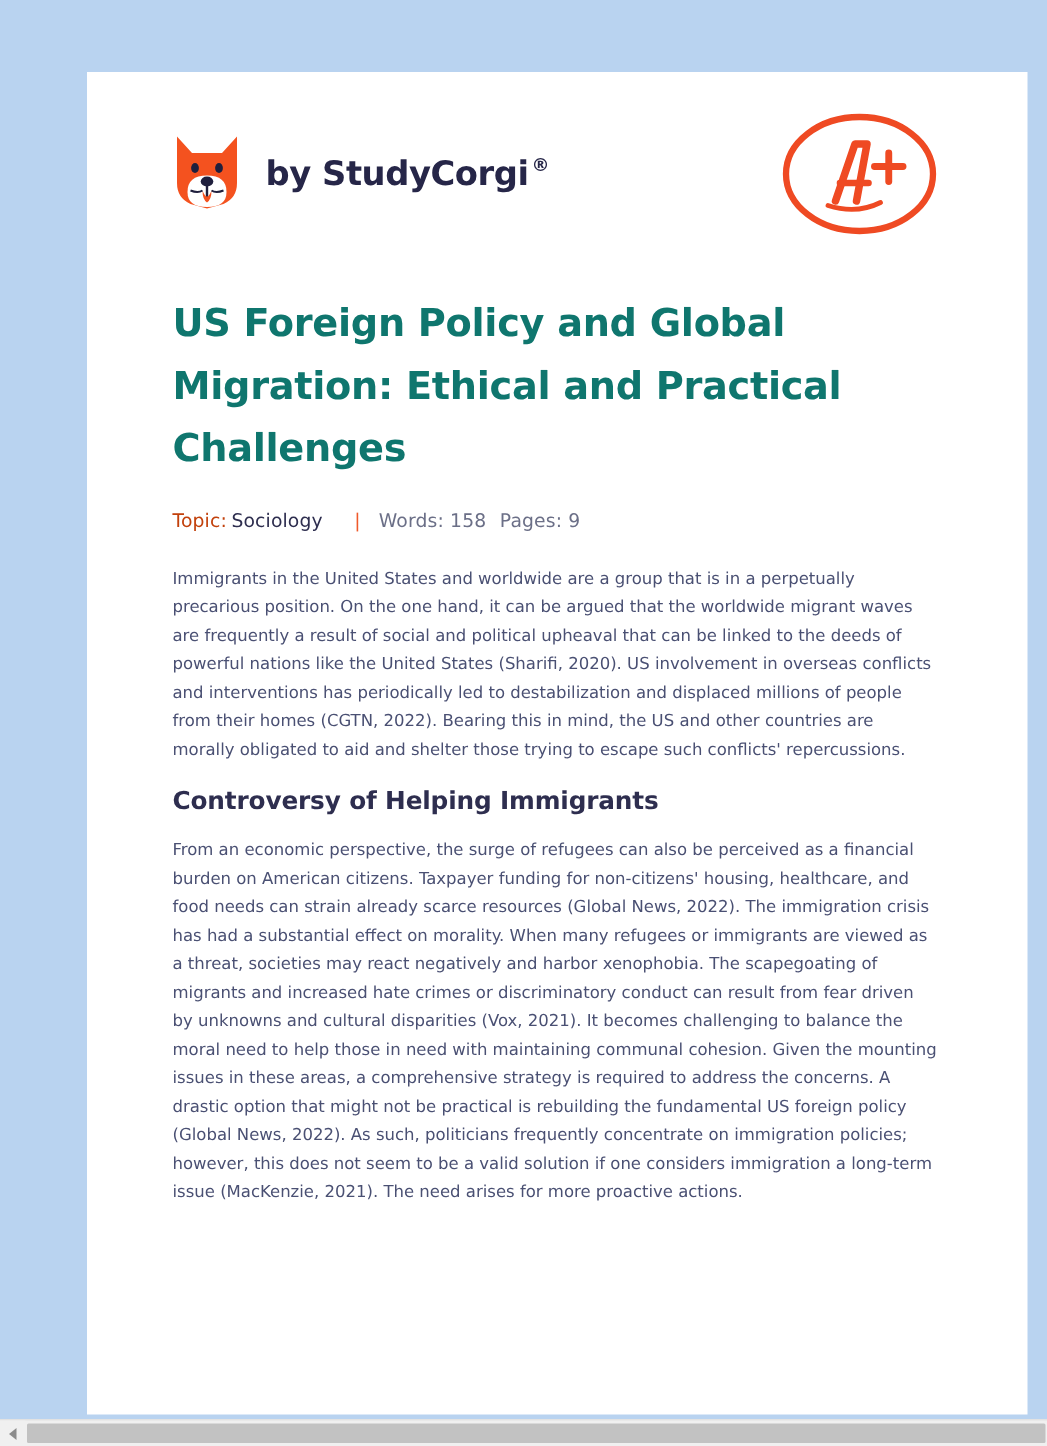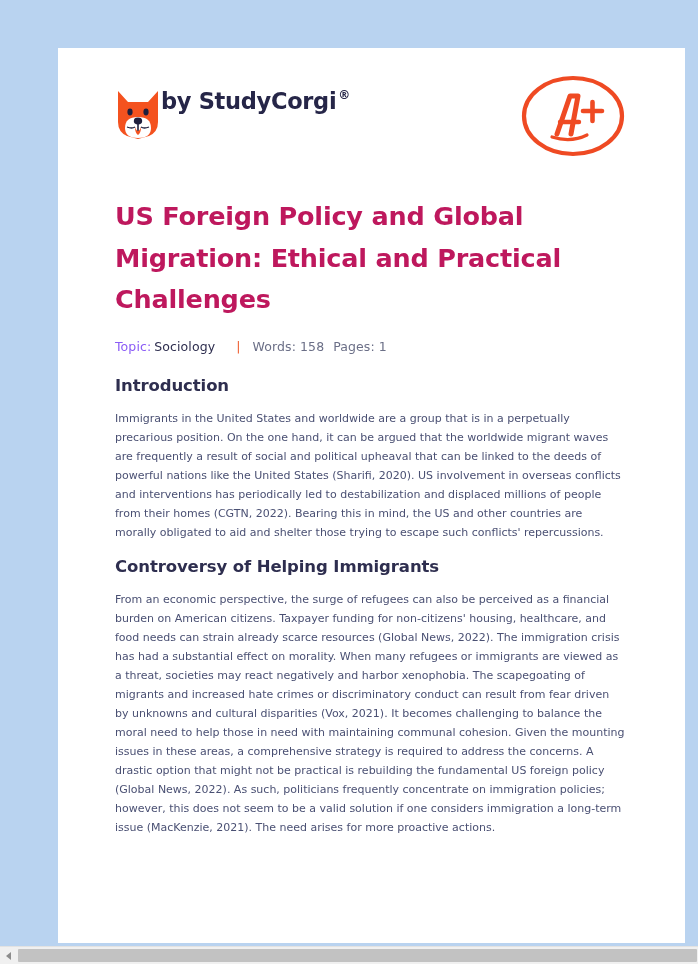--- a/index.html
+++ b/index.html
@@ -34,20 +34,22 @@
   #doc-header {
     display: flex;
     align-items: center;
     justify-content: space-between;
     height: 108px;
     padding-top: 14px;
   }
 
   .brand {
     display: flex;
+    align-items: center;
+    gap: 16px;
   }
 
   .brand-text {
     font-family: "DejaVu Sans", sans-serif;
     font-weight: bold;
     font-size: 22.5px;
     color: #262648;
     letter-spacing: -0.3px;
     white-space: nowrap;
     display: flex;
@@ -68,37 +70,37 @@
     align-items: center;
     justify-content: center;
   }
 
   
   #doc-title {
     font-family: "DejaVu Sans", sans-serif;
     font-weight: bold;
     font-size: 25.5px;
     line-height: 41.5px;
-    color: #be185d;
+    color: #0f766e;
     letter-spacing: -0.2px;
     margin: 26px 0 0 0;
     max-width: 470px;
   }
 
   
   #doc-meta {
     margin-top: 18px;
     font-size: 12.5px;
     color: #6b6f87;
     letter-spacing: 0.1px;
     display: flex;
     align-items: center;
     white-space: nowrap;
   }
-  #doc-meta .m-label { color: #8b5cf6; }
+  #doc-meta .m-label { color: #c2410c; }
   #doc-meta .m-strong {
     color: #2e2e4f;
     font-weight: normal;
     margin-left: 3px;
   }
   #doc-meta .m-sep {
     color: #ef5a2b;
     margin: 0 12px;
   }
   #doc-meta .m-item { margin-right: 9px; }
@@ -203,26 +205,25 @@
       </div>
 
     </div>
 
     <h1 id="doc-title">US Foreign Policy and Global Migration: Ethical and Practical Challenges</h1>
 
     <div id="doc-meta">
       <span class="m-item"><span class="m-label">Topic:</span><span class="m-strong">Sociology</span></span>
       <span class="m-sep">|</span>
       <span class="m-item">Words: 158</span>
-      <span class="m-item">Pages: 1</span>
+      <span class="m-item">Pages: 9</span>
     </div>
 
     <div id="doc-body">
 
-      <h2 class="sec-heading">Introduction</h2>
       <p class="para">Immigrants in the United States and worldwide are a group that is in a perpetually precarious position. On the one hand, it can be argued that the worldwide migrant waves are frequently a result of social and political upheaval that can be linked to the deeds of powerful nations like the United States (Sharifi, 2020). US involvement in overseas conflicts and interventions has periodically led to destabilization and displaced millions of people from their homes (CGTN, 2022). Bearing this in mind, the US and other countries are morally obligated to aid and shelter those trying to escape such conflicts' repercussions.</p>
 
       <h2 class="sec-heading second">Controversy of Helping Immigrants</h2>
       <p class="para">From an economic perspective, the surge of refugees can also be perceived as a financial burden on American citizens. Taxpayer funding for non-citizens' housing, healthcare, and food needs can strain already scarce resources (Global News, 2022). The immigration crisis has had a substantial effect on morality. When many refugees or immigrants are viewed as a threat, societies may react negatively and harbor xenophobia. The scapegoating of migrants and increased hate crimes or discriminatory conduct can result from fear driven by unknowns and cultural disparities (Vox, 2021). It becomes challenging to balance the moral need to help those in need with maintaining communal cohesion. Given the mounting issues in these areas, a comprehensive strategy is required to address the concerns. A drastic option that might not be practical is rebuilding the fundamental US foreign policy (Global News, 2022). As such, politicians frequently concentrate on immigration policies; however, this does not seem to be a valid solution if one considers immigration a long-term issue (MacKenzie, 2021). The need arises for more proactive actions.</p>
 
     </div>
 
   </div>
 </div>
 

